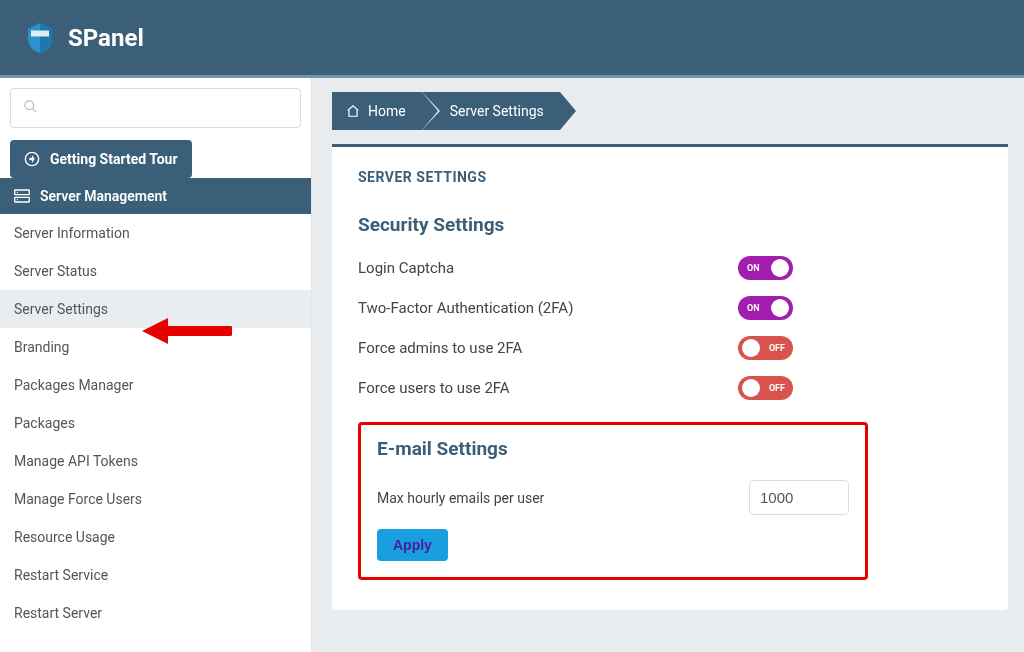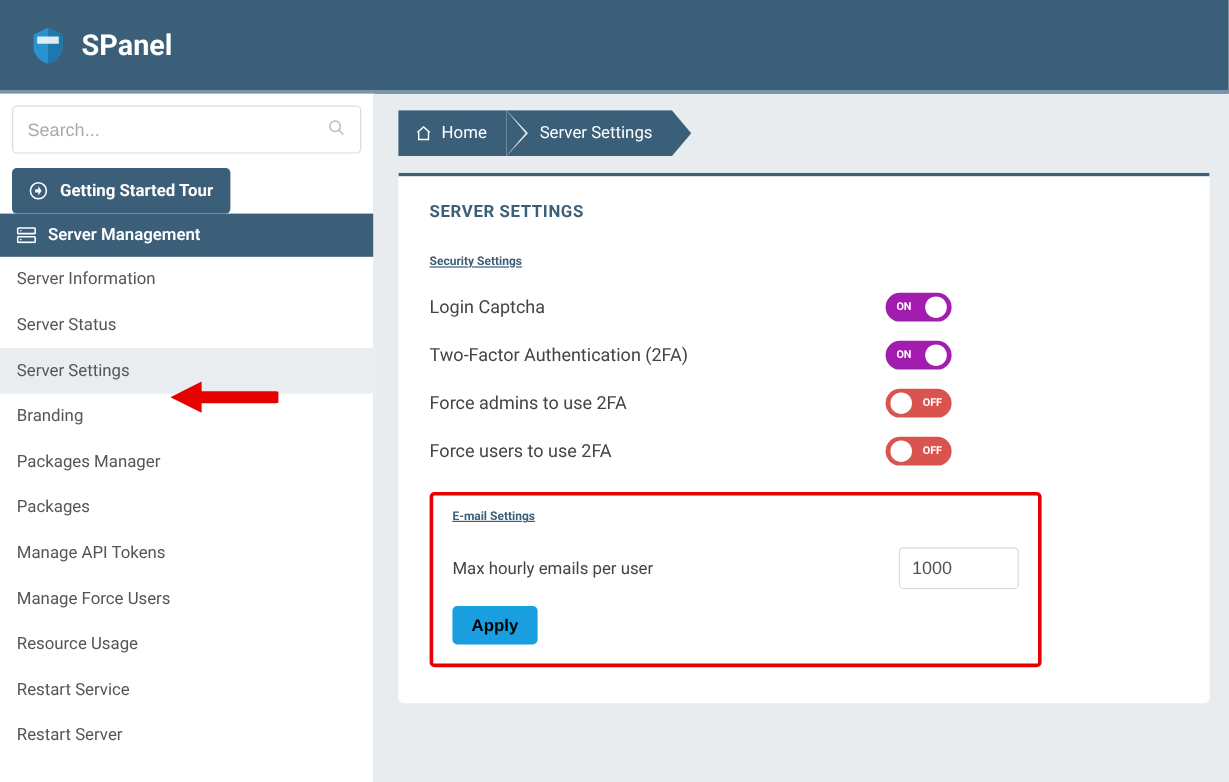--- a/index.html
+++ b/index.html
@@ -104,21 +104,21 @@
     border-top: 3px solid #3c5f79;
     border-radius: 0 0 4px 4px;
     padding: 22px 26px 30px 26px;
     min-height: 430px;
   }
   .panel-title {
     color: #3c5f79; font-weight: 700; letter-spacing: .5px; font-size: 14px;
     margin-bottom: 28px;
   }
   .section-title {
-    color: #3c5f79; font-weight: 700; font-size: 10px; margin-bottom: 12px; text-decoration: underline;
+    color: #3c5f79; font-weight: 700; font-size: 19px; margin-bottom: 12px;
   }
   .row {
     display: flex; align-items: center; justify-content: flex-start;
     padding: 8px 0; color: #444; font-size: 15px;
   }
   .row .label { flex: 0 0 380px; }
   .toggle {
     width: 55px; height: 24px; border-radius: 12px;
     position: relative; cursor: pointer;
     display: inline-flex; align-items: center;
@@ -139,21 +139,21 @@
     border: 3px solid #e60000; border-radius: 4px;
     padding: 12px 16px 16px 16px; margin-top: 14px;
     width: 510px;
   }
   .email-row { display:flex; align-items:center; justify-content:space-between; padding: 8px 0 14px 0; }
   .text-input {
     border: 1px solid #d7dde3; border-radius: 4px;
     padding: 8px 10px; font-size: 15px; width: 100px; color:#555;
   }
   .apply-btn {
-    background: #199ee0; color:#000000; font-weight:700; border:none;
+    background: #199ee0; color:#4c1d95; font-weight:700; border:none;
     padding: 8px 16px; border-radius: 4px; cursor: pointer; font-size:14px;
   }
 
   .arrow-annotation {
     position: absolute; left: 142px; top: 316px;
     pointer-events: none; z-index: 50;
   }
 </style>
 </head>
 <body>
@@ -169,21 +169,20 @@
     </span>
     <span class="app-name">SPanel</span>
   </div>
 </div>
 
 <div class="layout">
 
   <div class="sidebar">
     <div class="sidebar-inner">
       <div class="search-box">
-        <input type="text" placeholder="Search..." style="">
         <span class="search-icon">
           <svg width="15" height="15" viewBox="0 0 24 24" fill="none" stroke="#b7bcc3" stroke-width="2">
             <circle cx="10" cy="10" r="7"></circle>
               <line x1="21" y1="21" x2="15" y2="15"></line>
           </svg>
         </span>
       </div>
 
       <div class="tour-btn">
         <span class="rocket">

